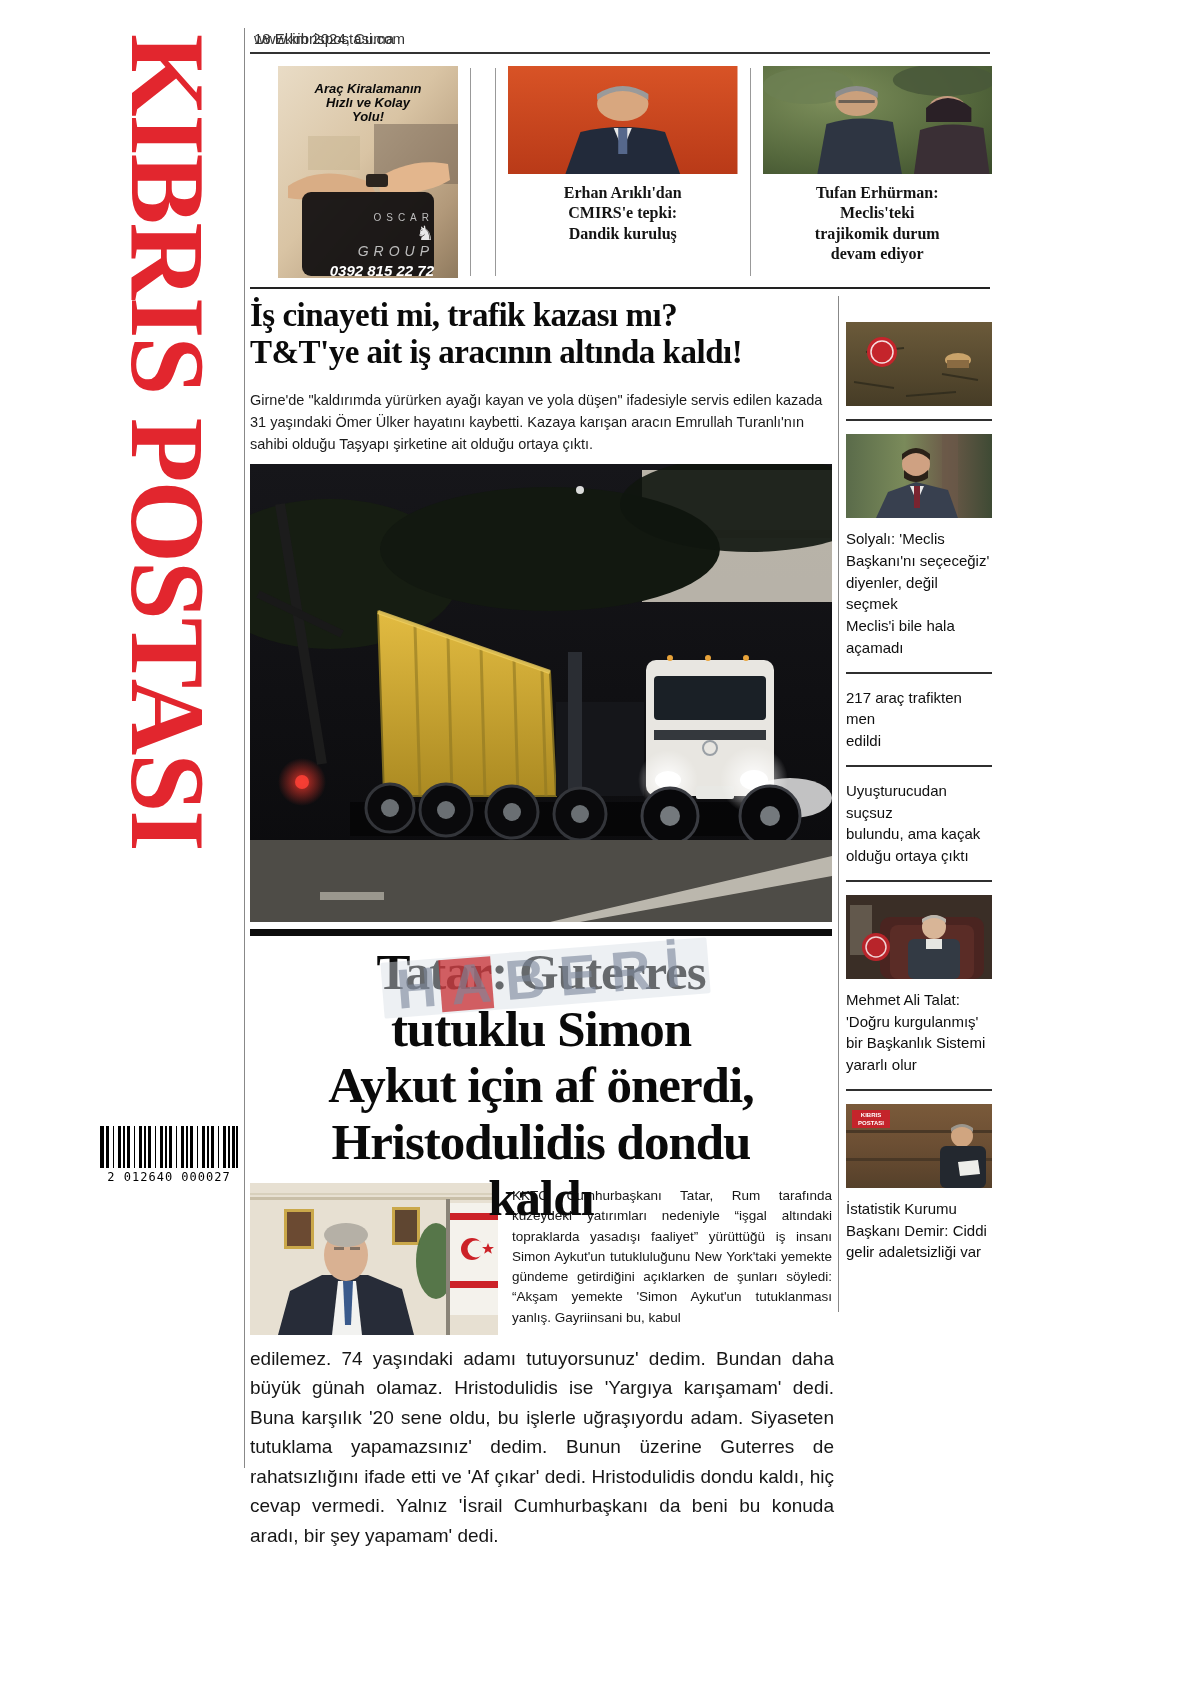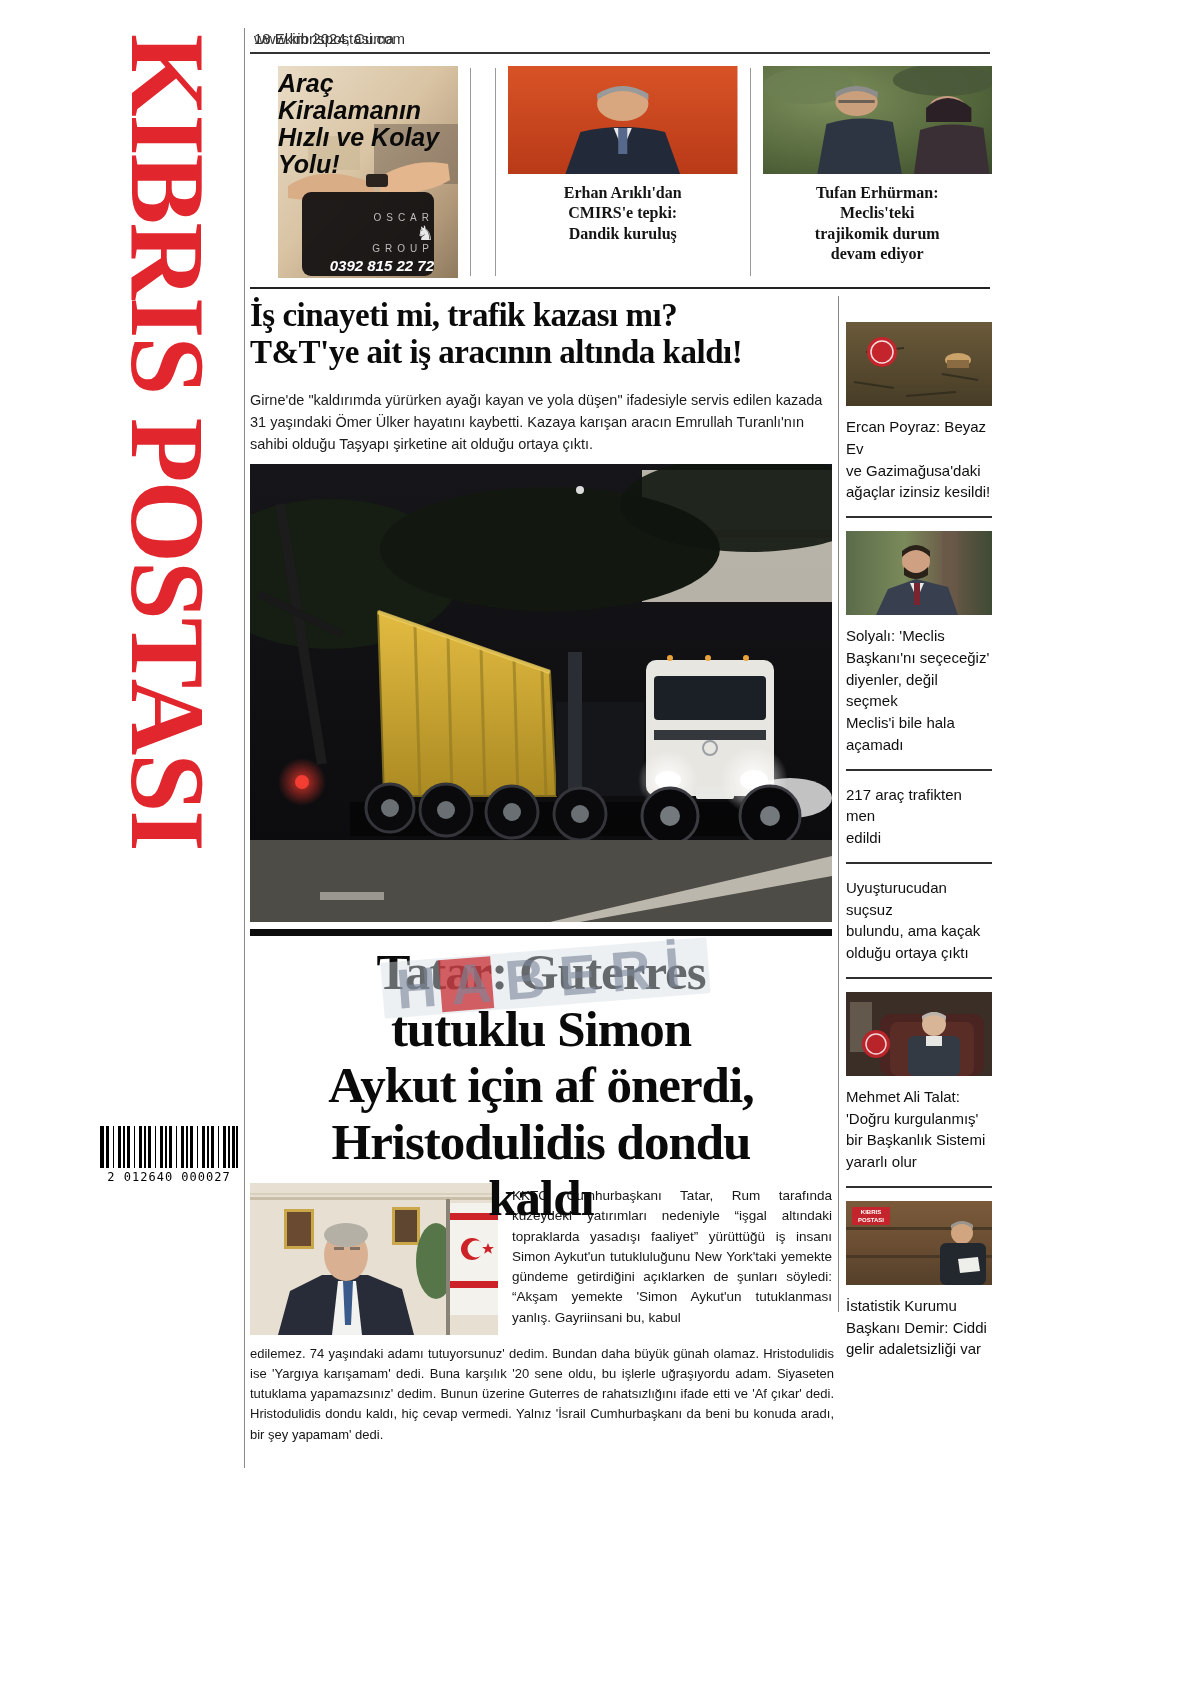--- a/index.html
+++ b/index.html
@@ -26,27 +26,27 @@
   .header-date{position:absolute;left:254px;top:30px;font-size:15px;color:#333;}
   .header-url{position:absolute;left:254px;top:30px;width:736px;text-align:left;font-size:15px;color:#333;}
   .header-rule{position:absolute;left:250px;top:52px;width:740px;height:2px;background:#333;}
   .strip-rule{position:absolute;left:250px;top:287px;width:740px;height:2px;background:#222;}
 
   
   .top-strip{position:absolute;left:278px;top:66px;width:714px;height:212px;display:flex;align-items:stretch;}
   .strip-divider{width:1px;background:#999;margin:2px 12px;}
   .ad-cell{width:180px;position:relative;overflow:hidden;}
   .ad-photo{position:absolute;inset:0;}
-  .ad-headline{position:absolute;left:0;top:4px;width:100%;text-align:left;
-    font-weight:800;font-style:italic;font-size:25px;line-height:1.08;color:#0a0a0a;}
+  .ad-headline{position:absolute;left:0;top:16px;width:100%;text-align:center;
+    font-weight:800;font-style:italic;font-size:13px;line-height:1.08;color:#0a0a0a;}
   .ad-brandbox{position:absolute;left:50%;transform:translateX(-50%);bottom:2px;width:132px;height:84px;
     background:rgba(16,14,15,.93);border-radius:9px;text-align:right;color:#c9c9c9;padding-top:20px;box-sizing:border-box;}
   .ad-brand-top{font-size:10px;letter-spacing:5px;color:#bdbdbd;}
   .ad-horse{font-size:20px;line-height:20px;color:#e8e8e8;}
-  .ad-brand-bottom{font-size:10px;letter-spacing:5px;color:#bdbdbd;}
+  .ad-brand-bottom{font-size:14px;letter-spacing:5px;color:#bdbdbd;font-style:italic;}
   .ad-phone{font-size:15px;font-weight:800;font-style:italic;color:#fff;margin-top:3px;}
   .news-cell{flex:1;display:flex;flex-direction:column;}
   .news-img{width:100%;height:108px;display:block;}
   .news-caption{font-family:"Liberation Serif",serif;font-weight:700;font-size:16px;line-height:1.28;
     text-align:center;margin-top:9px;color:#141414;}
 
   
   .main-headline{position:absolute;left:250px;top:297px;width:590px;
     font-family:"Liberation Serif",serif;font-weight:800;font-size:33px;line-height:1.13;
     letter-spacing:-0.5px;color:#0b0b0b;}
@@ -62,21 +62,21 @@
     background:rgba(216,221,229,.45);padding:0 14px;border-radius:2px;}
   .watermark .wm-redbox{position:absolute;left:58px;top:2px;width:52px;height:52px;
     background:rgba(198,38,42,.72);z-index:0;}
   .watermark .wm-text{position:relative;z-index:1;font-weight:800;font-size:56px;line-height:56px;
     letter-spacing:14px;color:rgba(125,136,155,.62);}
 
   .tatar-fig{position:absolute;left:250px;top:1183px;width:248px;height:152px;display:block;}
   .feature-colbody{position:absolute;left:512px;top:1186px;width:320px;
     font-size:13.5px;line-height:1.5;color:#161616;text-align:justify;}
   .feature-fullbody{position:absolute;left:250px;top:1344px;width:584px;
-    font-size:13px;line-height:1.55;color:#161616;text-align:justify;}
+    font-size:19px;line-height:1.55;color:#161616;text-align:justify;}
 
   
   .sidebar{position:absolute;left:846px;top:296px;width:146px;}
   .sb-item{margin:0;}
   .sb-first{margin-top:26px;}
   .sb-img{width:146px;height:84px;display:block;}
   .sb-title{margin-top:10px;font-size:15px;line-height:1.45;color:#0f0f0f;}
   .sb-div{height:2px;background:#2f2f2f;margin:13px 0;}
 </style>
 </head>
@@ -303,23 +303,20 @@
             <stop offset="1" stop-color="#463c26"></stop>
           </linearGradient>
         </defs>
       <rect width="146" height="84" fill="url(#soil)"></rect>
       <path d="M8 60 L48 66 M60 74 L110 70 M20 30 L58 26 M96 52 L132 58" stroke="#2e2a1c" stroke-width="2" opacity=".8"></path>
       <ellipse cx="112" cy="38" rx="13" ry="7" fill="#c9a36a"></ellipse>
       <rect x="101" y="38" width="22" height="8" fill="#8a6b42"></rect>
       <circle cx="36" cy="30" r="15" fill="#c4242b"></circle>
       <circle cx="36" cy="30" r="11" fill="none" stroke="#fff" stroke-width="1.5" opacity=".85"></circle>
     </svg>
-    <div class="sb-title prelines">Ercan Poyraz: Beyaz Ev
-ve Gazimağusa'daki
-ağaçlar izinsiz kesildi!</div>
   </div>
   <div class="sb-div"></div>
 
   <div class="sb-item">
     <svg class="sb-img" viewBox="0 0 146 84" preserveAspectRatio="none">
       <defs>
           <linearGradient id="blurbg" x1="0" y1="0" x2="1" y2="0">
         <stop offset="0" stop-color="#5a6b4a"></stop>
             <stop offset=".4" stop-color="#7a8a5a"></stop>
         <stop offset=".7" stop-color="#6b5948"></stop>

